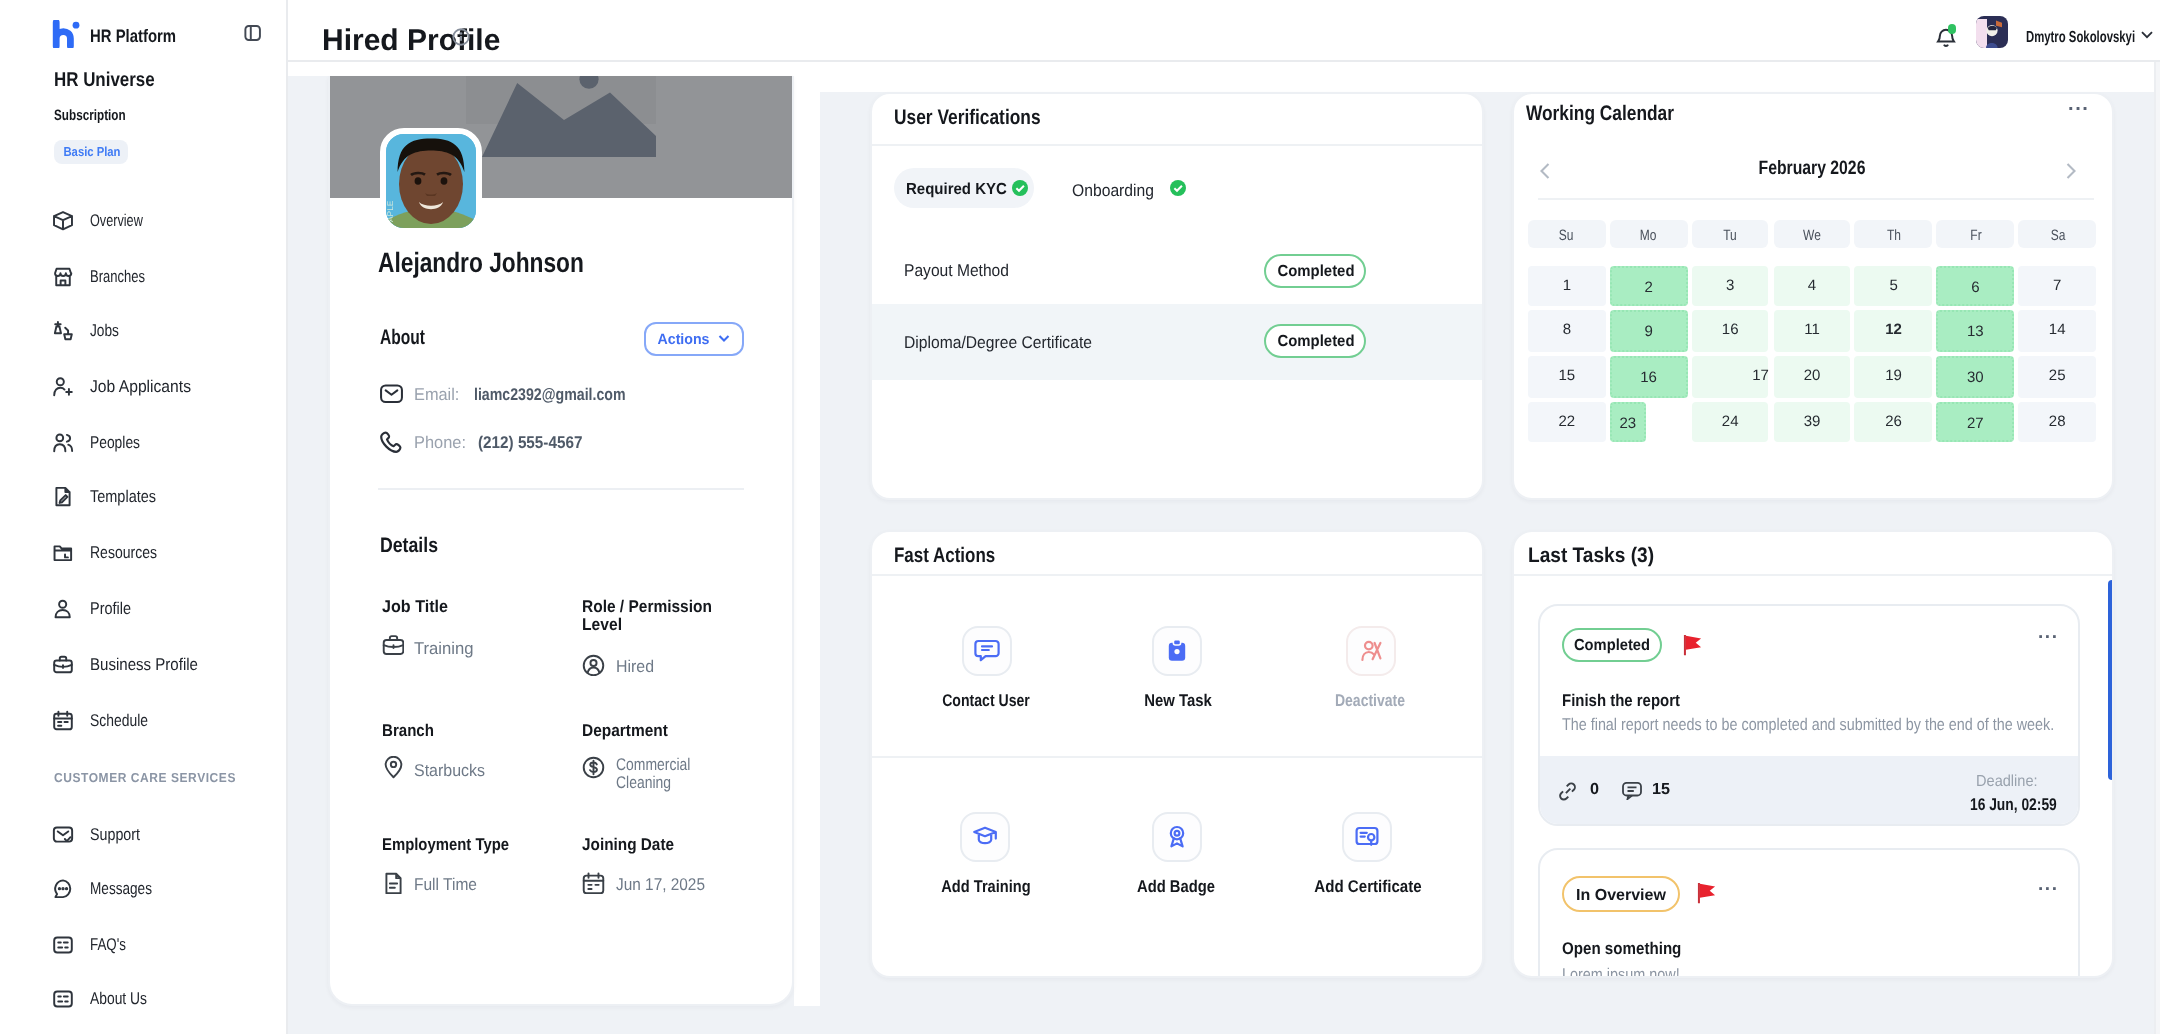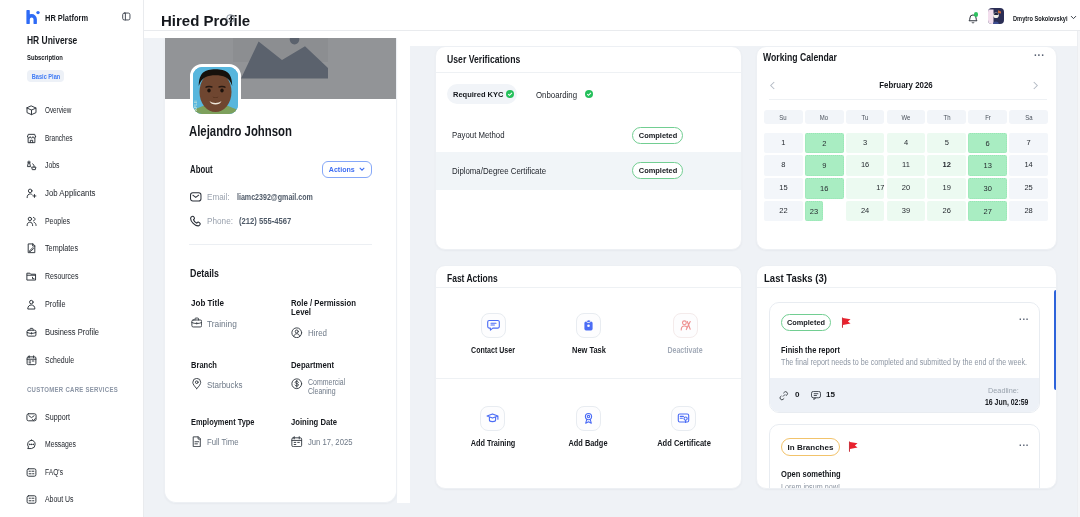--- a/index.html
+++ b/index.html
@@ -422,21 +422,21 @@
               <path d="M3.5 7.5 L3 9.5 L5.5 7.5 M3 3 h5 M3 5 h3.5"></path>
             </svg>
           </div>
 <div class="abs fit" id="w_tk1f" style="left:56px;top:12.8px;font-size:8px;color:#15181d;white-space:nowrap;font-weight:bold;transform:scaleX(1.011);transform-origin:0 0;">15</div>
 <div class="abs fit" id="w_tk1dl" style="right:21px;top:8.3px;font-size:8px;color:#99a2ad;transform:scaleX(0.911);transform-origin:100% 0;white-space:nowrap;">Deadline:</div>
 <div class="abs fit" id="w_tk1dv" style="right:11.2px;top:19.8px;font-size:8.5px;font-weight:bold;color:#15181d;transform:scaleX(0.813);transform-origin:100% 0;white-space:nowrap;">16 Jun, 02:59</div>
 </div>
       </div>
 <div class="abs" style="left:11.8px;top:158.9px;width:271.7px;height:120px;border:1px solid #e8ecf1;border-radius:10px;box-sizing:border-box;">
 <div class="abs" style="left:11.2px;top:12.6px;width:59px;height:17.6px;border:1.2px solid #f2c36b;border-radius:10px;box-sizing:border-box;"></div>
-<div class="abs fitc" id="w_tk2s" style="left:10.700000000000003px;top:17.3px;width:60px;text-align:center;font-size:8px;color:#15181d;white-space:nowrap;font-weight:bold;transform:scaleX(1.0);transform-origin:50% 0;">In Branches</div>
+<div class="abs fitc" id="w_tk2s" style="left:10.700000000000003px;top:17.3px;width:60px;text-align:center;font-size:8px;color:#15181d;white-space:nowrap;font-weight:bold;transform:scaleX(1.0);transform-origin:50% 0;">In Overview</div>
 <div class="abs" style="left:78.2px;top:15.6px;">
           <svg width="11" height="11" viewBox="0 0 12 12">
             <path d="M1.6 0.6 v11" stroke="#c9303a" stroke-width="1.1"></path>
             <path d="M2.1 1 l8.3 1.4 -2.9 2.4 2.9 2.4 -8.3 1.4z" fill="#e8222e"></path>
           </svg>
         </div>
 <div class="abs fit" id="w_tk2d" style="left:249.2px;top:12px;font-size:9.5px;color:#596273;white-space:nowrap;font-weight:bold;letter-spacing:0.8px;">...</div>
 <div class="abs fit" id="w_tk2t" style="left:11.2px;top:43.9px;font-size:8.5px;color:#15181d;white-space:nowrap;font-weight:bold;transform:scaleX(0.89);transform-origin:0 0;">Open something</div>
 <div class="abs fit" id="w_tk2x" style="left:11.2px;top:56.2px;font-size:8.5px;color:#8d96a3;white-space:nowrap;transform:scaleX(0.848);transform-origin:0 0;">Lorem ipsum now!</div>
 </div>

